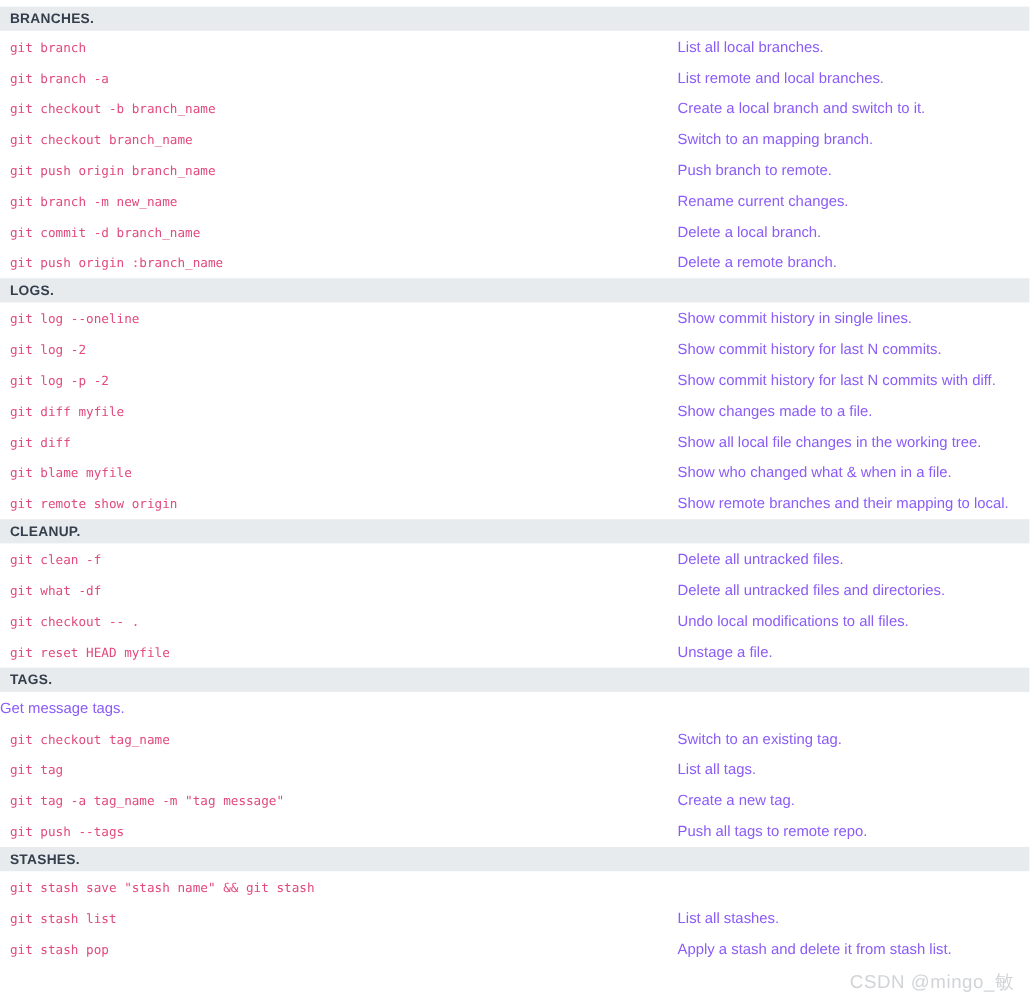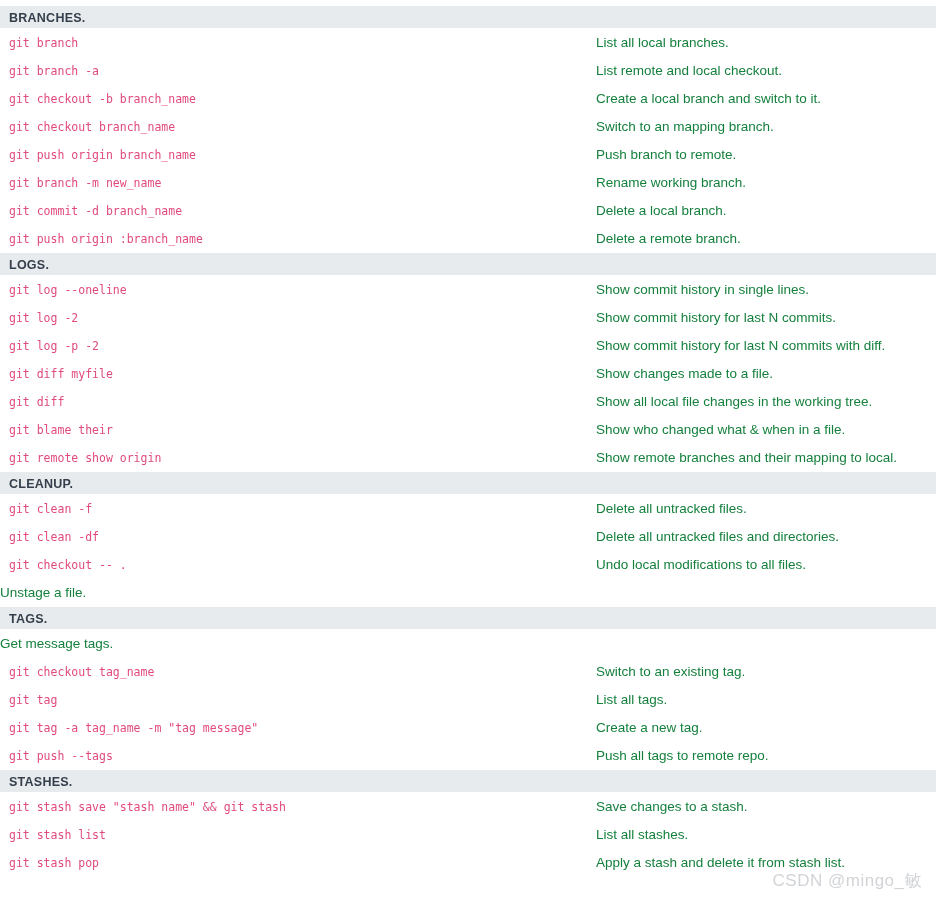--- a/index.html
+++ b/index.html
@@ -41,44 +41,45 @@
     letter-spacing: 0.25px;
     margin-top: 32px;
   }
   .rows {
     padding-top: 1px;
   }
   .row {
     display: flex;
     align-items: flex-end;
     height: 28px;
+    gap: 20px;
   }
   .cmd {
     width: 596px;
     flex: 0 0 596px;
     padding-left: 9px;
     box-sizing: border-box;
     font-family: "DejaVu Sans Mono", "Liberation Mono", monospace;
     font-size: 11.5px;
     color: #e14a7e;
     white-space: pre;
     line-height: 28px;
   }
   .desc {
     flex: 1 1 auto;
     font-family: "Liberation Sans", sans-serif;
     font-size: 13.5px;
-    color: #15803d;
+    color: #8b5cf6;
     line-height: 28px;
     white-space: nowrap;
   }
   .watermark {
     position: absolute;
     right: 14px;
-    bottom: 12px;
+    bottom: 0;
     font-family: "Liberation Sans", sans-serif;
     font-size: 17px;
     color: #c9ccd0;
     opacity: 0.85;
     letter-spacing: 0.5px;
     pointer-events: none;
     user-select: none;
   }
 </style>
 </head>
@@ -87,37 +88,37 @@
 <div id="sheet">
     <div class="section">
       <div class="section-header"><span class="section-header-label">BRANCHES.</span></div>
       <div class="rows">
         <div class="row">
           <code class="cmd">git branch</code>
           <div class="desc">List all local branches.</div>
         </div>
         <div class="row">
           <code class="cmd">git branch -a</code>
-          <div class="desc">List remote and local checkout.</div>
+          <div class="desc">List remote and local branches.</div>
         </div>
         <div class="row">
           <code class="cmd">git checkout -b branch_name</code>
           <div class="desc">Create a local branch and switch to it.</div>
         </div>
         <div class="row">
           <code class="cmd">git checkout branch_name</code>
           <div class="desc">Switch to an mapping branch.</div>
         </div>
         <div class="row">
           <code class="cmd">git push origin branch_name</code>
           <div class="desc">Push branch to remote.</div>
         </div>
         <div class="row">
           <code class="cmd">git branch -m new_name</code>
-          <div class="desc">Rename working branch.</div>
+          <div class="desc">Rename current changes.</div>
         </div>
         <div class="row">
           <code class="cmd">git commit -d branch_name</code>
           <div class="desc">Delete a local branch.</div>
         </div>
         <div class="row">
           <code class="cmd">git push origin :branch_name</code>
           <div class="desc">Delete a remote branch.</div>
         </div>
       </div>
@@ -139,45 +140,46 @@
         </div>
         <div class="row">
           <code class="cmd">git diff myfile</code>
           <div class="desc">Show changes made to a file.</div>
         </div>
         <div class="row">
           <code class="cmd">git diff</code>
           <div class="desc">Show all local file changes in the working tree.</div>
         </div>
         <div class="row">
-          <code class="cmd">git blame their</code>
+          <code class="cmd">git blame myfile</code>
           <div class="desc">Show who changed what &amp; when in a file.</div>
         </div>
         <div class="row">
           <code class="cmd">git remote show origin</code>
           <div class="desc">Show remote branches and their mapping to local.</div>
         </div>
       </div>
     </div>
     <div class="section">
       <div class="section-header"><span class="section-header-label">CLEANUP.</span></div>
       <div class="rows">
         <div class="row">
           <code class="cmd">git clean -f</code>
           <div class="desc">Delete all untracked files.</div>
         </div>
         <div class="row">
-          <code class="cmd">git clean -df</code>
+          <code class="cmd">git what -df</code>
           <div class="desc">Delete all untracked files and directories.</div>
         </div>
         <div class="row">
           <code class="cmd">git checkout -- .</code>
           <div class="desc">Undo local modifications to all files.</div>
         </div>
         <div class="row">
+          <code class="cmd">git reset HEAD myfile</code>
           <div class="desc">Unstage a file.</div>
         </div>
       </div>
     </div>
     <div class="section">
       <div class="section-header"><span class="section-header-label">TAGS.</span></div>
       <div class="rows">
         <div class="row">
           <div class="desc">Get message tags.</div>
         </div>
@@ -197,21 +199,20 @@
           <code class="cmd">git push --tags</code>
           <div class="desc">Push all tags to remote repo.</div>
         </div>
       </div>
     </div>
     <div class="section">
       <div class="section-header"><span class="section-header-label">STASHES.</span></div>
       <div class="rows">
         <div class="row">
           <code class="cmd">git stash save "stash name" &amp;&amp; git stash</code>
-          <div class="desc">Save changes to a stash.</div>
         </div>
         <div class="row">
           <code class="cmd">git stash list</code>
           <div class="desc">List all stashes.</div>
         </div>
         <div class="row">
           <code class="cmd">git stash pop</code>
           <div class="desc">Apply a stash and delete it from stash list.</div>
         </div>
       </div>

